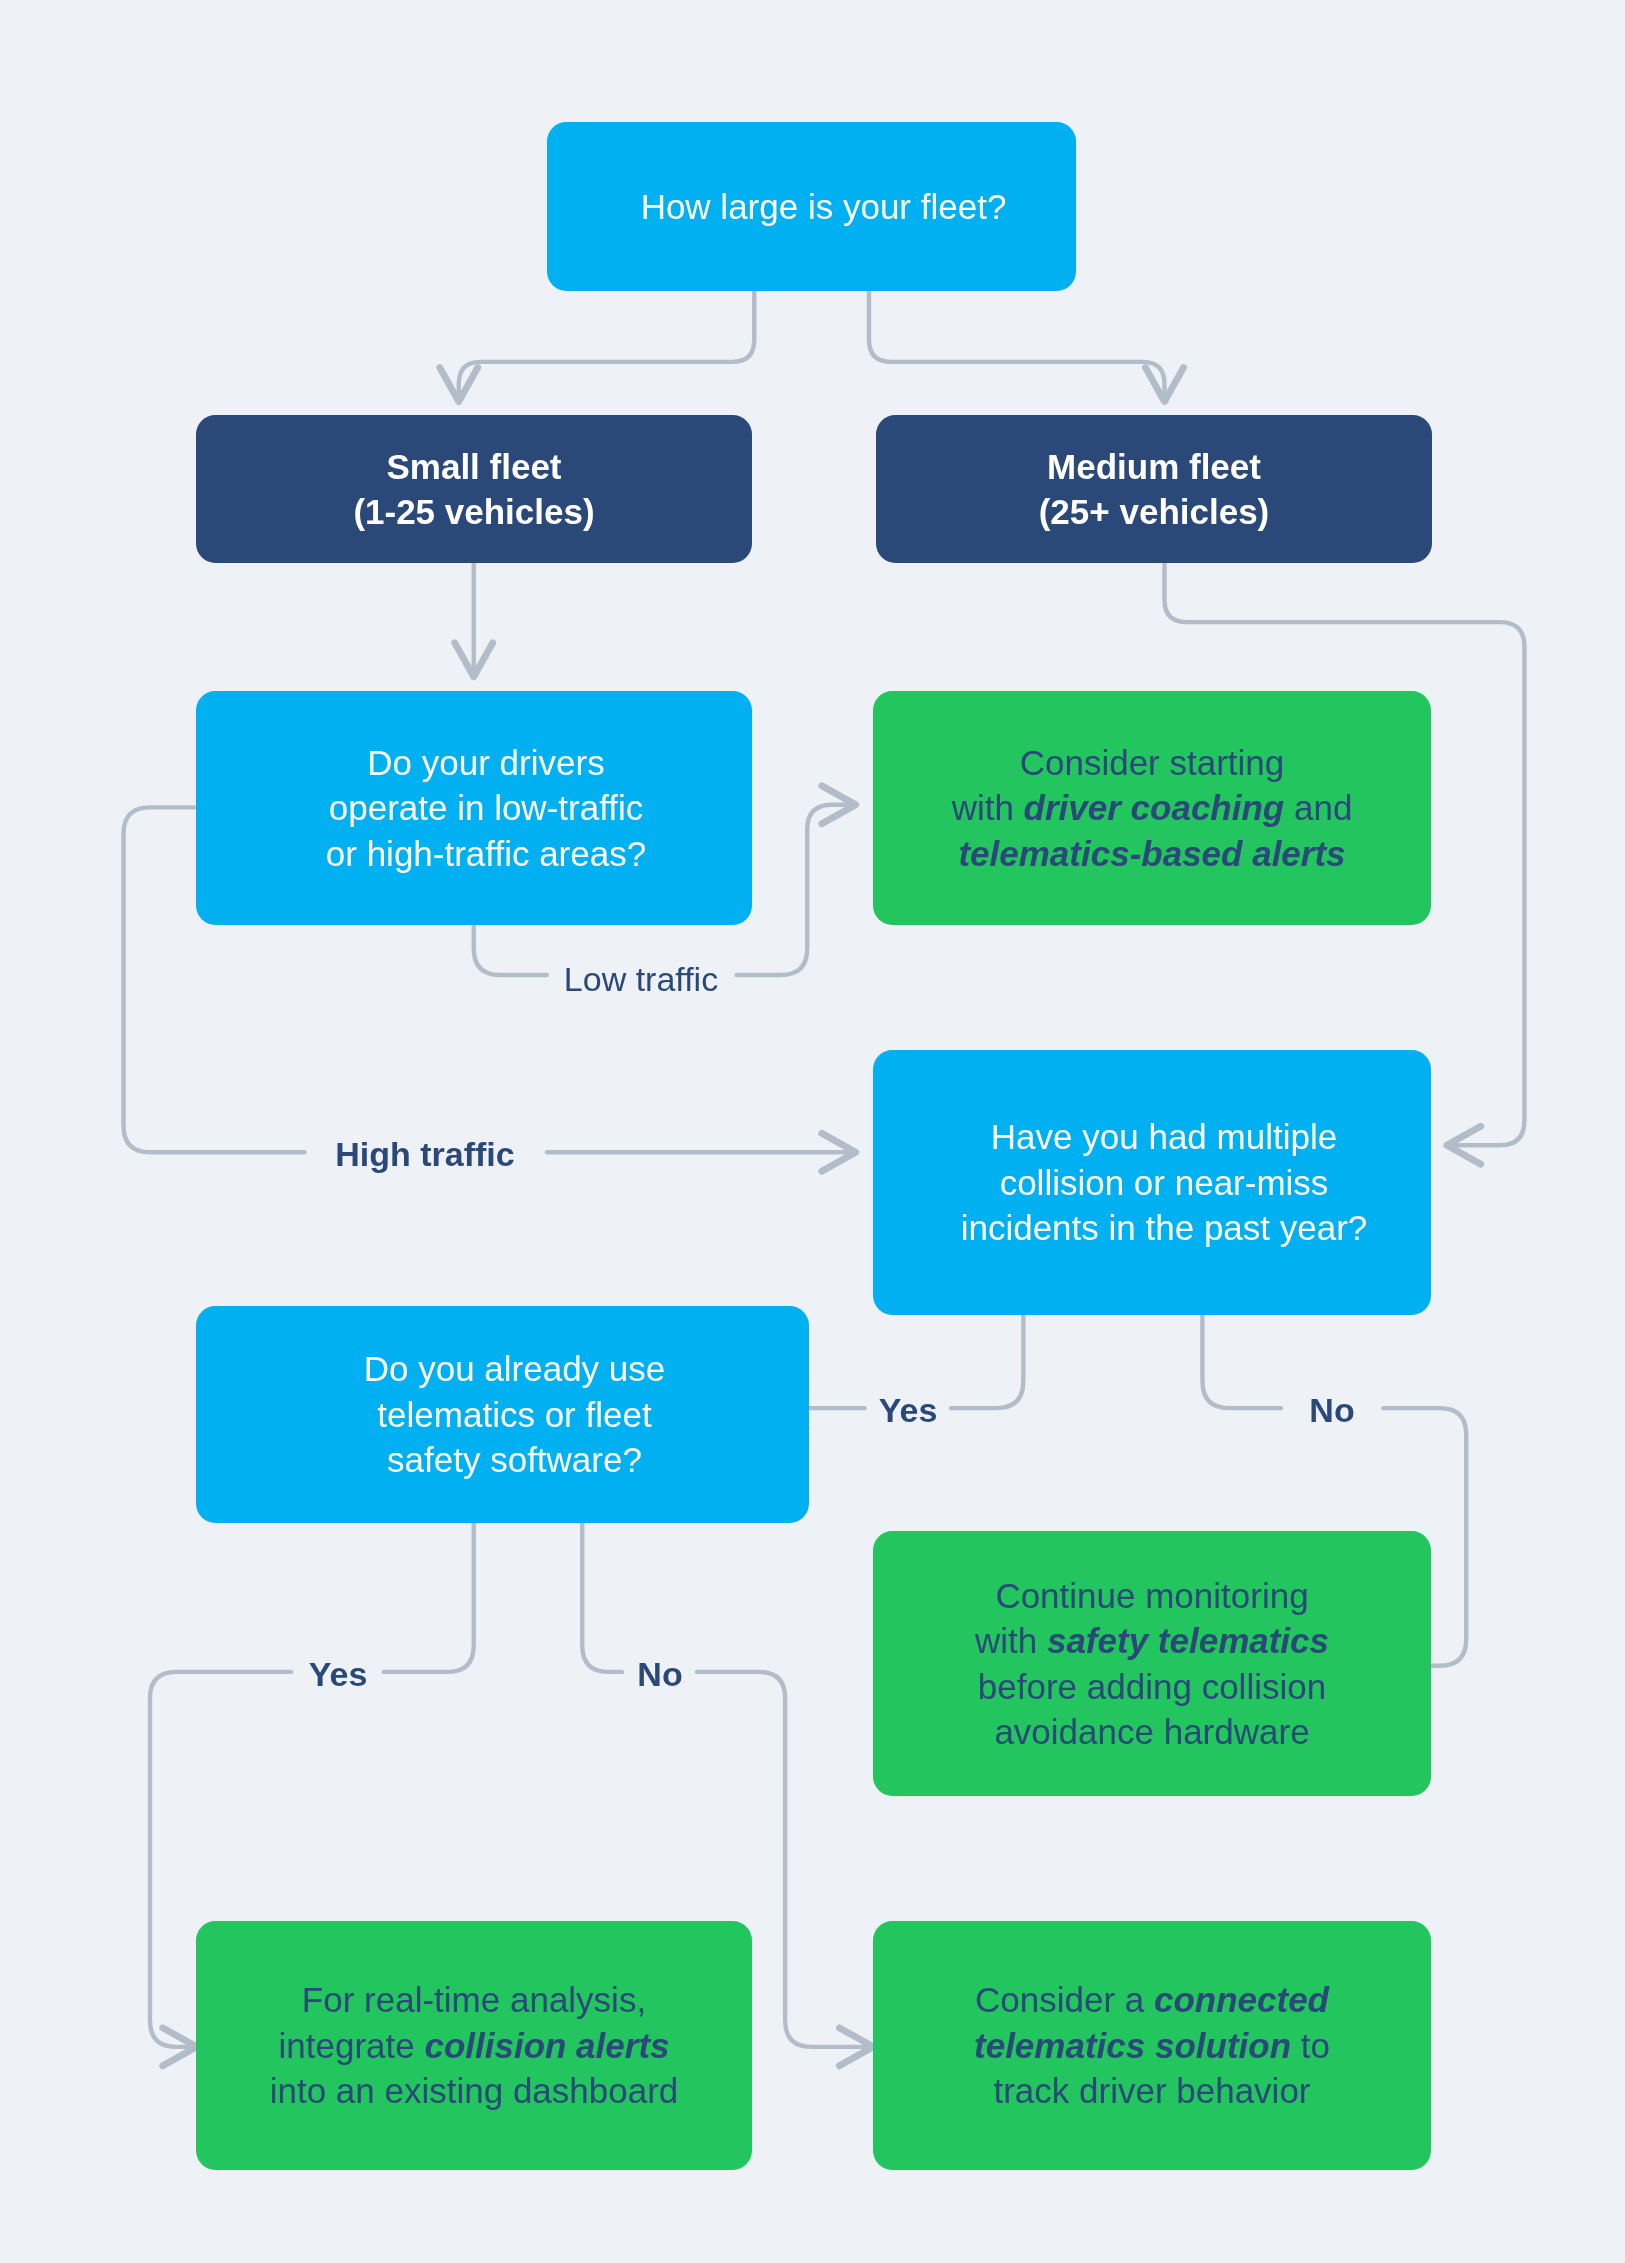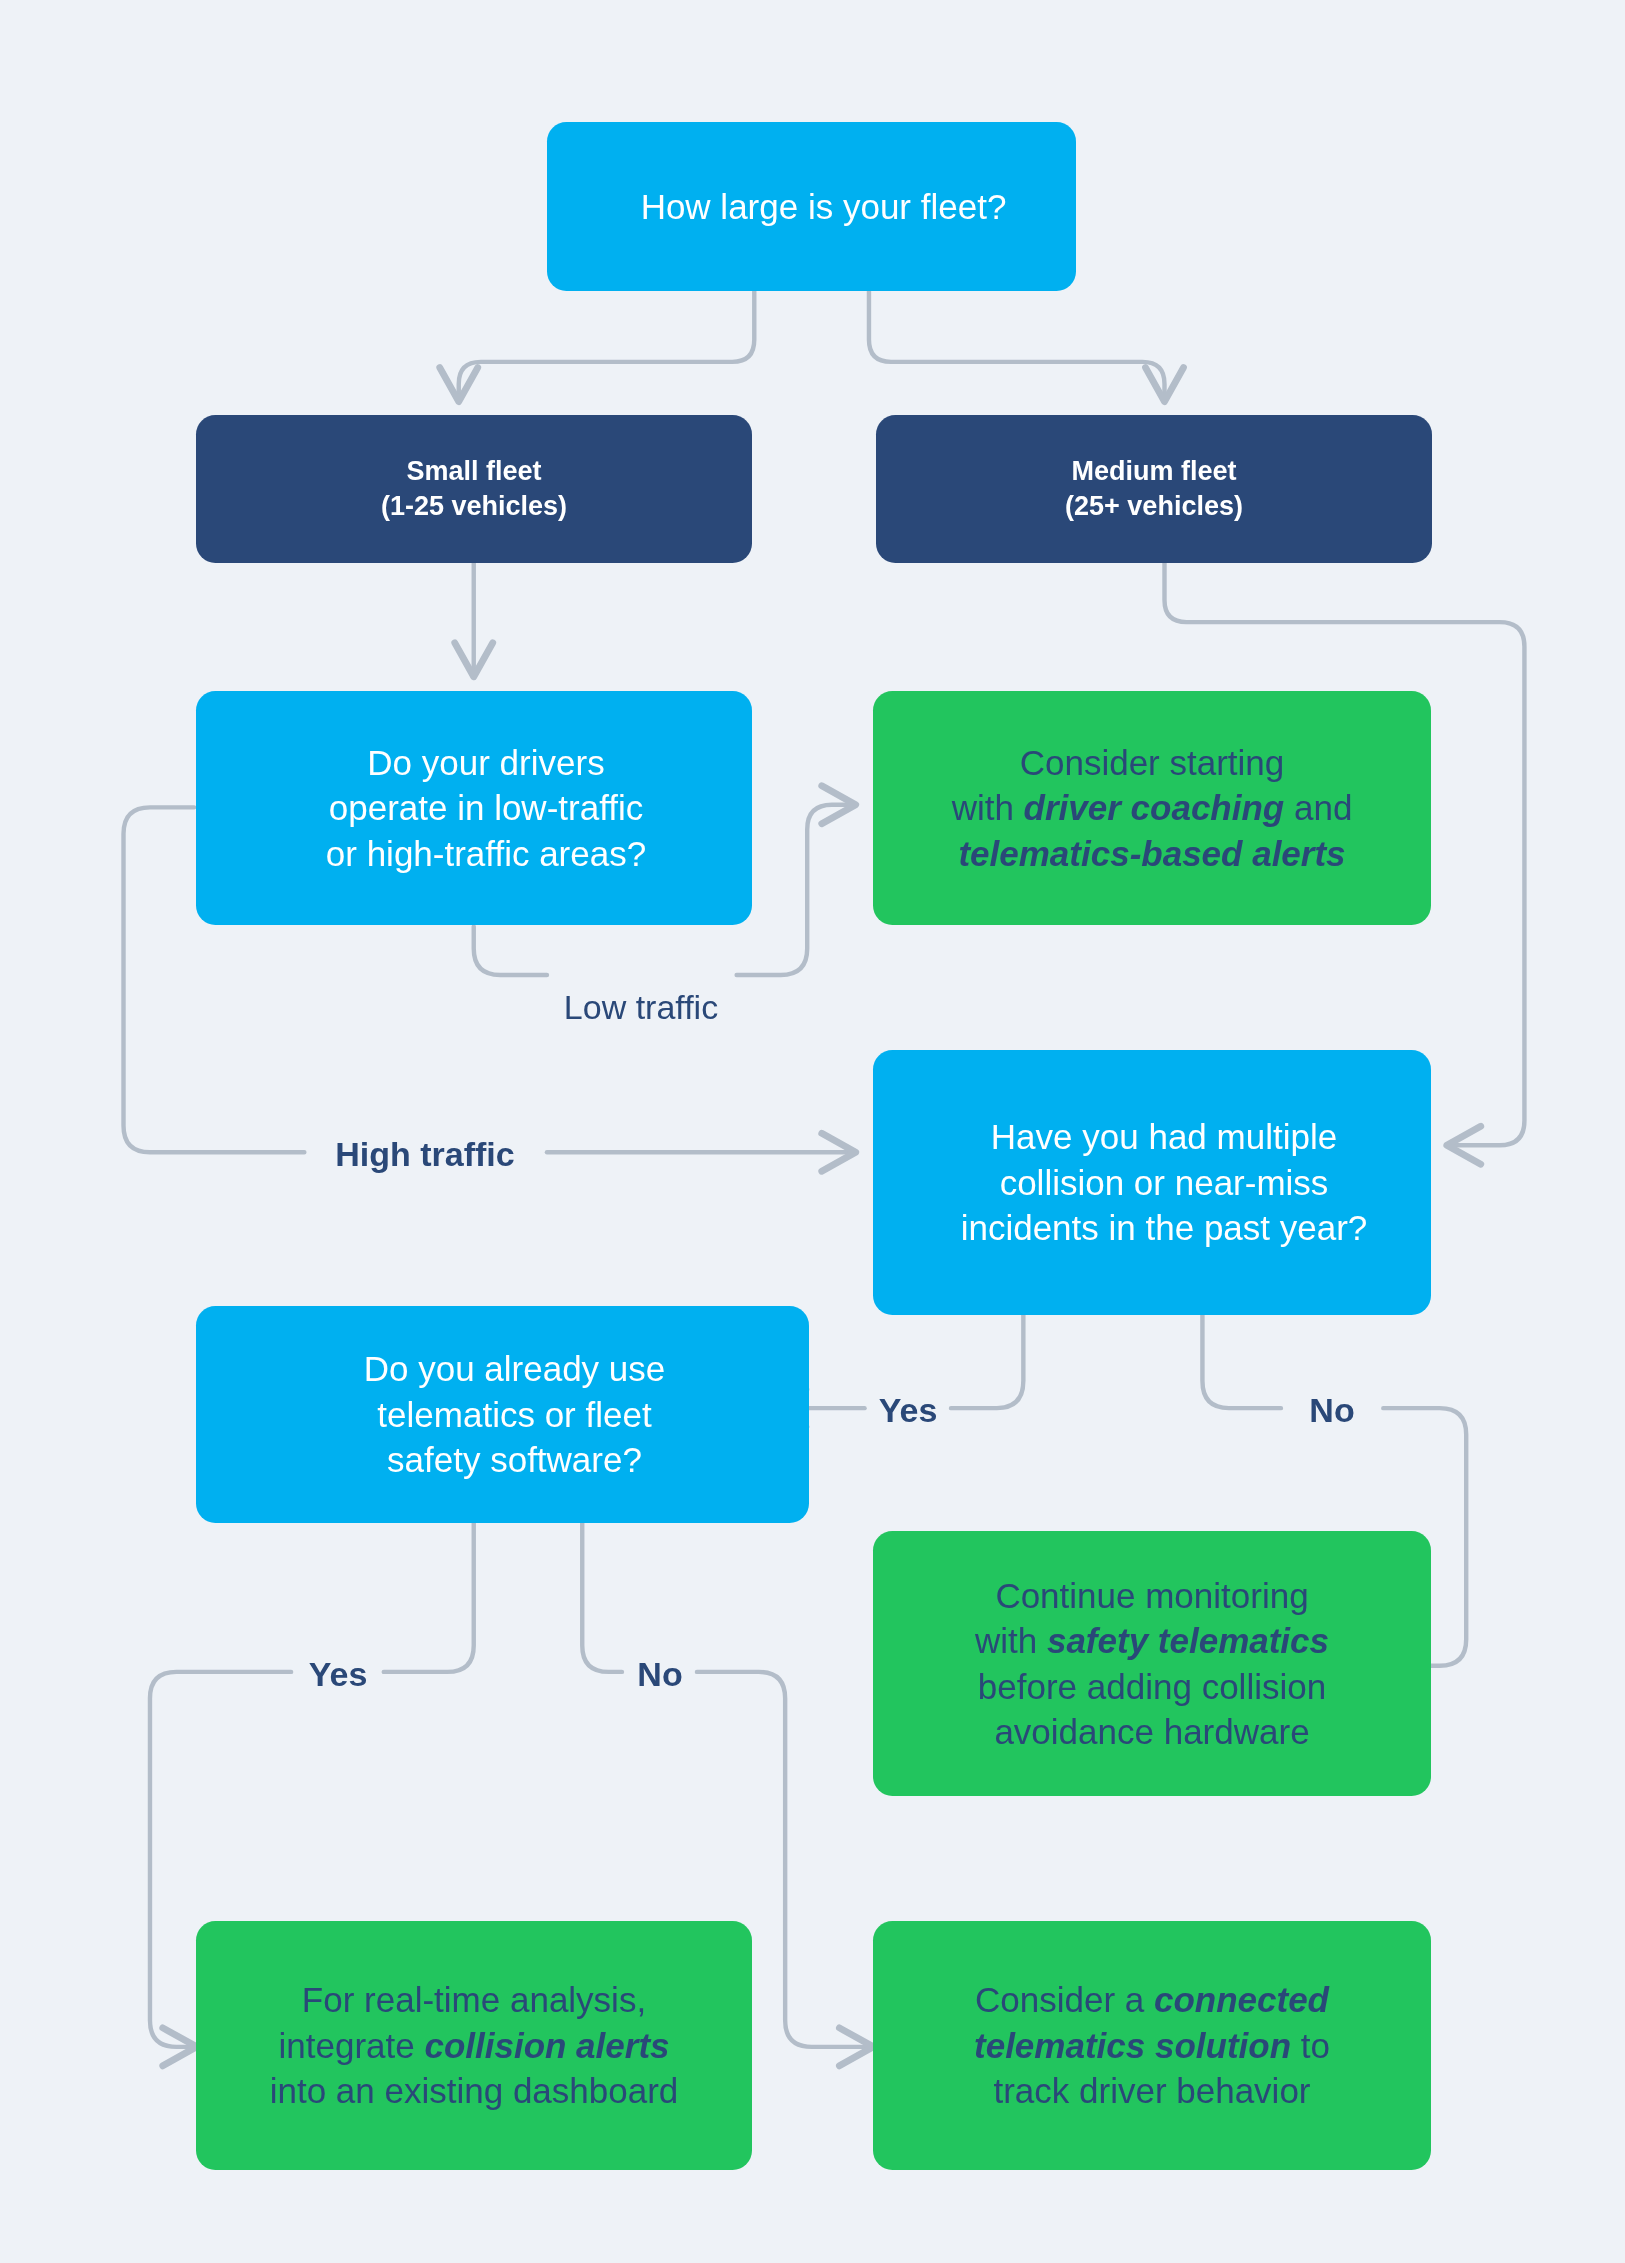--- a/index.html
+++ b/index.html
@@ -35,21 +35,21 @@
   .node .txt { width: 100%; padding: 0 16px; }
   .node.q {
     background: #00b0f0;
     color: #ffffff;
     font-size: 35px;
     padding-left: 24px;
   }
   .node.fleet {
     background: #2a4878;
     color: #ffffff;
-    font-size: 27px;
+    font-size: 35px;
     font-weight: bold;
   }
   .node.outcome {
     background: #22c55e;
     color: #2a4878;
     font-size: 35px;
   }
   .node.outcome b { font-weight: bold; font-style: italic; }
   .edge-label {
     position: absolute;
@@ -171,21 +171,21 @@
   </div>
 
   <div class="node outcome" style="left:873px; top:1921px; width:558px; height:249px;">
     <div class="txt">
       <div><span>Consider a </span><b>connected</b></div>
       <div><b>telematics solution</b><span> to</span></div>
       <div>track driver behavior</div>
     </div>
   </div>
 
-  <div class="edge-label plain" style="left:641px; top:979px;margin-top:28px;">Low traffic</div>
+  <div class="edge-label plain" style="left:641px; top:979px;">Low traffic</div>
   <div class="edge-label" style="left:425px; top:1154px;">High traffic</div>
   <div class="edge-label" style="left:908px; top:1410px;">Yes</div>
   <div class="edge-label" style="left:1332px; top:1410px;">No</div>
   <div class="edge-label" style="left:338px; top:1674px;">Yes</div>
   <div class="edge-label" style="left:660px; top:1674px;">No</div>
 
 </div>
 
 
 </body></html>

